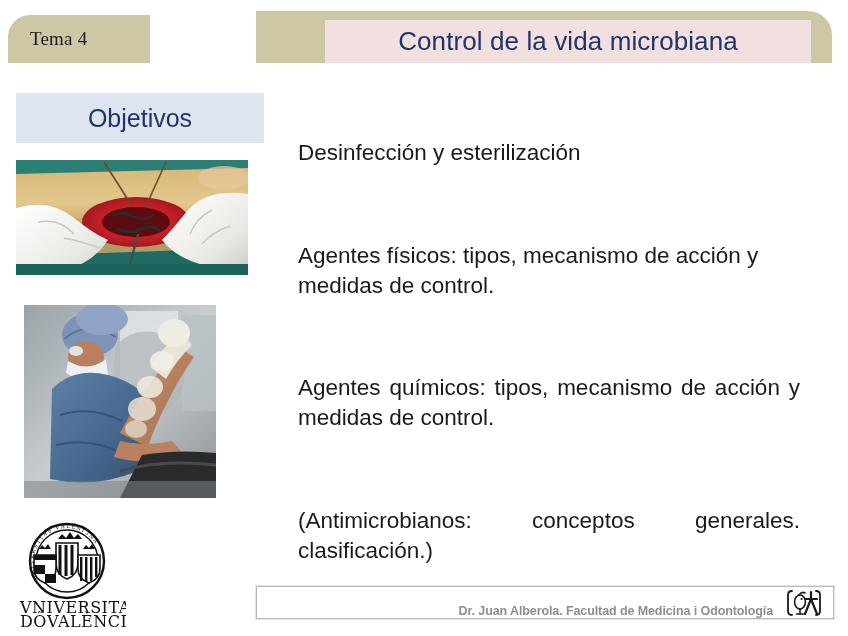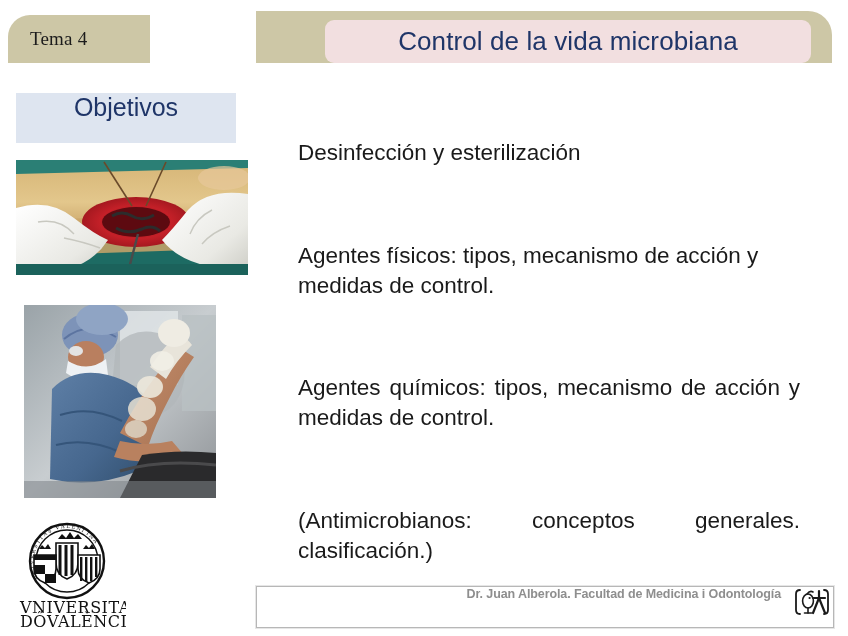--- a/index.html
+++ b/index.html
@@ -52,40 +52,39 @@
   .title-inner {
     position: absolute;
     left: 69px;
     top: 9px;
     width: 486px;
     height: 43px;
     background: #f2dfe0;
     display: flex;
     align-items: center;
     justify-content: center;
-    border-radius: 9px;
   }
   .title-text {
     font-family: "Liberation Sans", sans-serif;
     font-size: 26px;
     color: #1f3568;
     white-space: nowrap;
     letter-spacing: 0.1px;
   }
 
   
   .objetivos-box {
     position: absolute;
     left: 16px;
     top: 93px;
-    width: 220px;
+    width: 248px;
     height: 50px;
     background: #dee5f0;
     display: flex;
-    align-items: flex-start;
+    align-items: center;
     justify-content: center;
   }
   .objetivos-text {
     font-family: "Liberation Sans", sans-serif;
     font-size: 25px;
     color: #1f3568;
   }
 
   
   .photo {
@@ -136,28 +135,29 @@
     height: 108px;
   }
   #uv-logo svg { display: block; width: 100%; height: 100%; }
 
   
   .footer-box {
     position: absolute;
     left: 256px;
     top: 586px;
     width: 578px;
-    height: 42px;
+    height: 33px;
     border: 1px solid #b7b7b7;
     outline: 1px solid #e6e6e6;
     background: #ffffff;
     box-sizing: border-box;
     display: flex;
-    align-items: flex-start;
+    align-items: flex-end;
     justify-content: flex-end;
+    padding-right: 8px;
   }
   .footer-text {
     font-family: "Liberation Sans", sans-serif;
     font-size: 12.5px;
     font-weight: bold;
     color: #8e8e8e;
     white-space: nowrap;
     letter-spacing: -0.1px;
   }
   .footer-logo {

